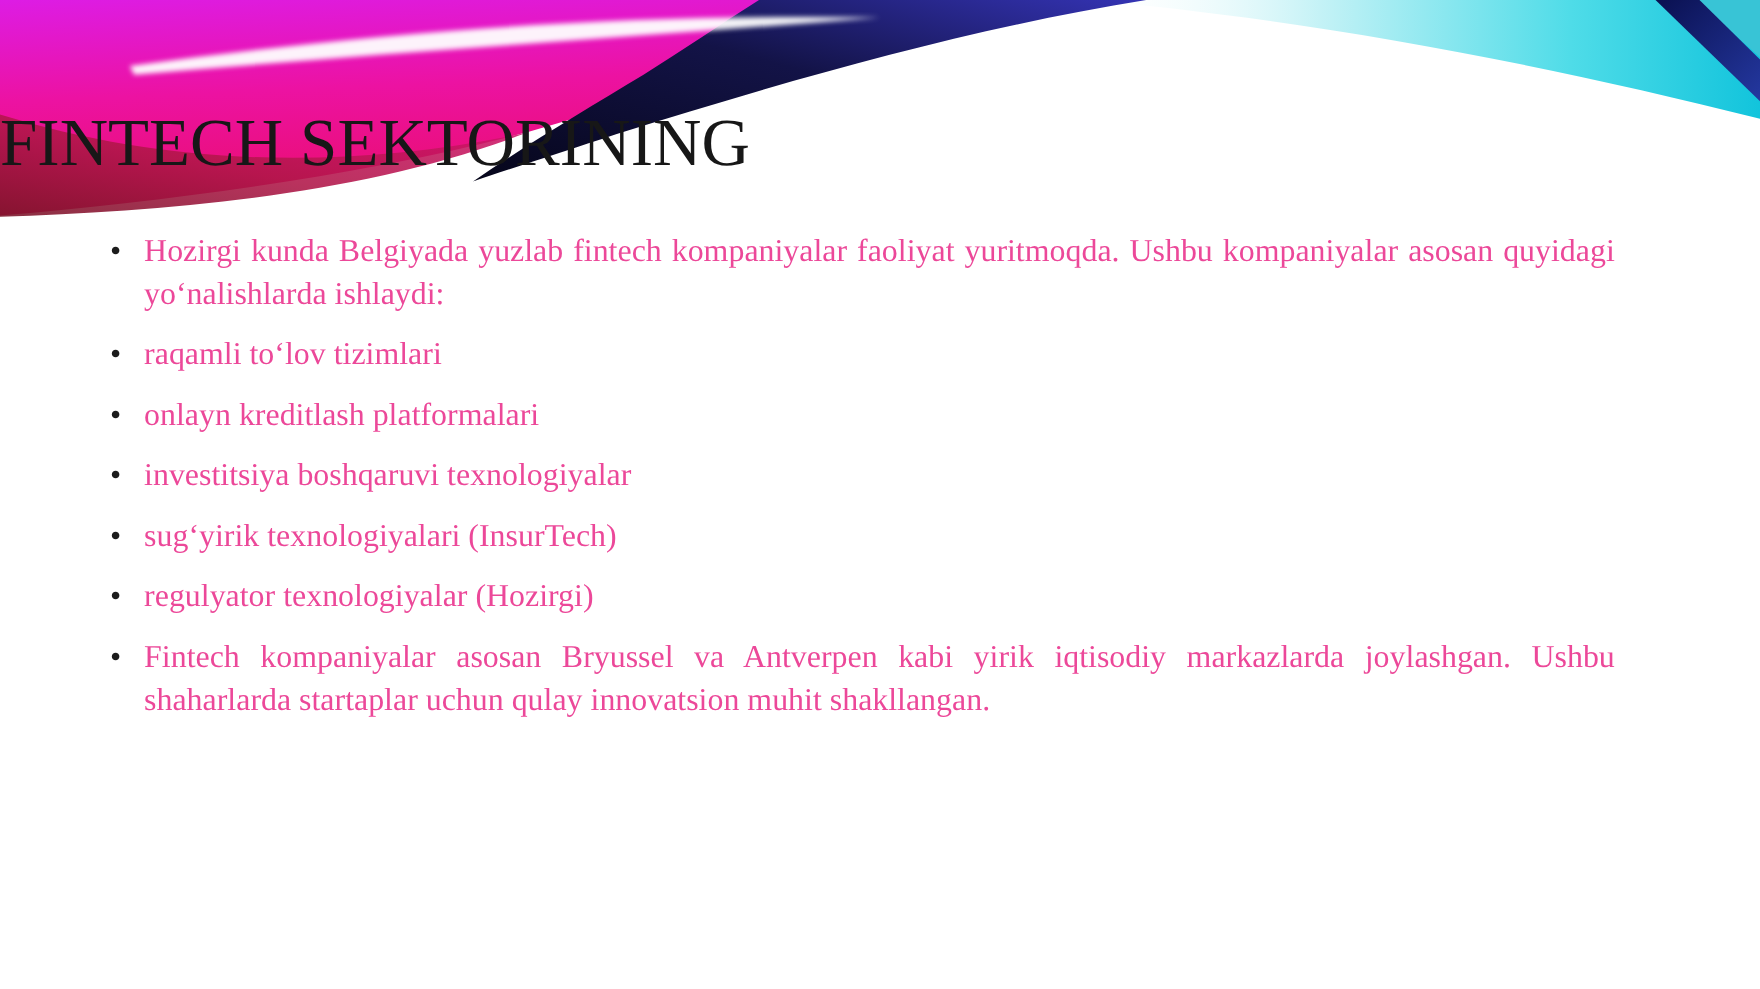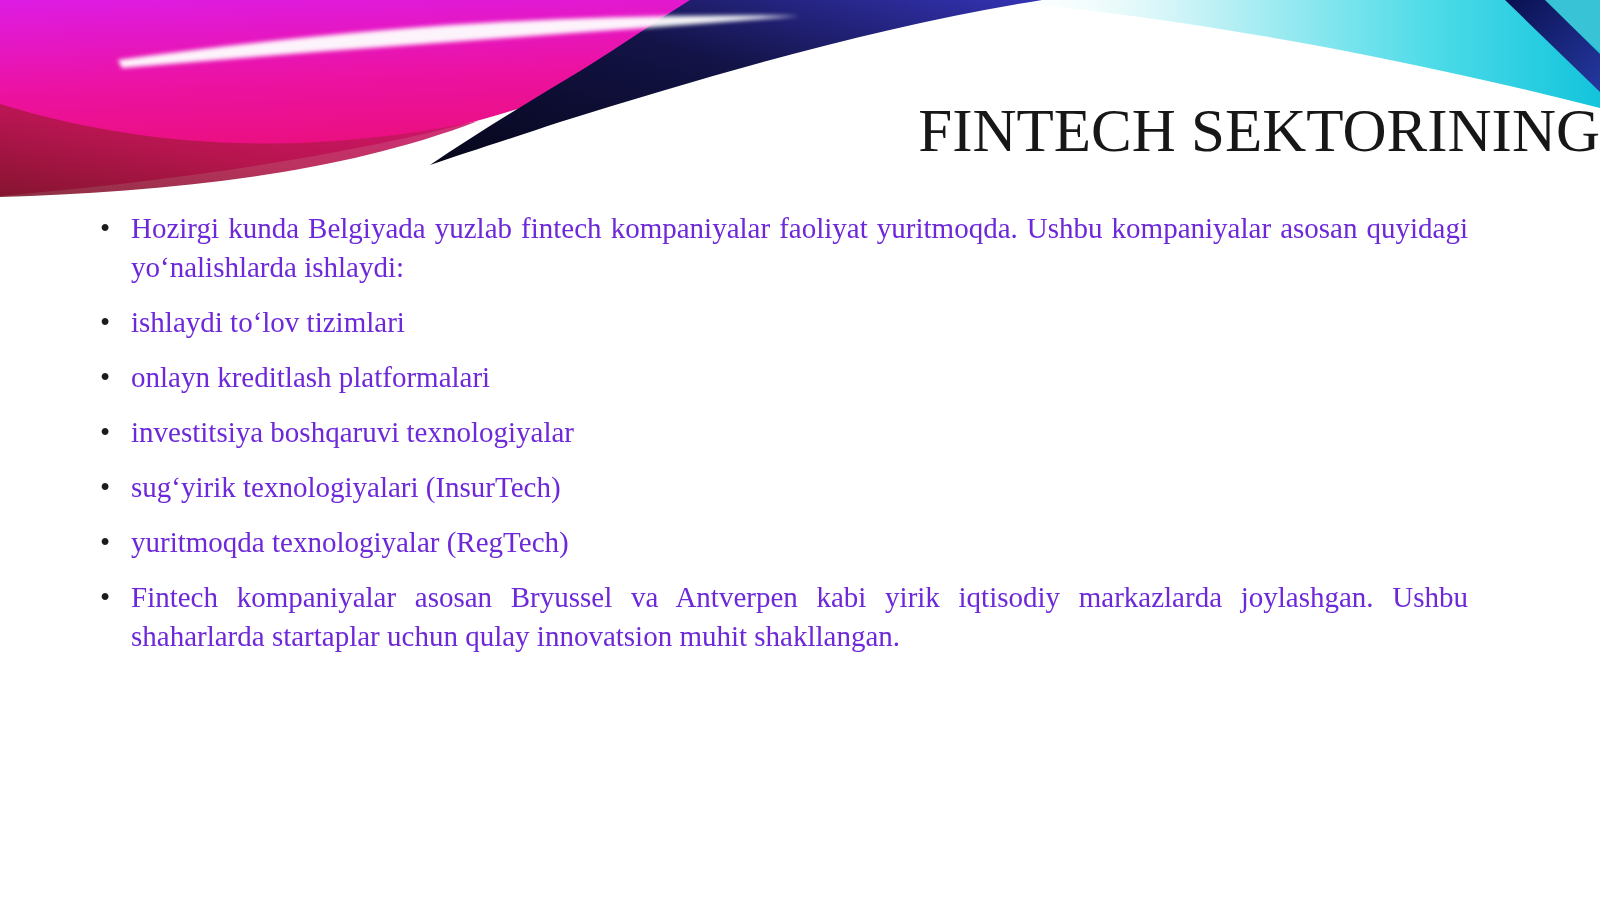--- a/index.html
+++ b/index.html
@@ -21,21 +21,21 @@
     top: 0;
     left: 0;
     width: 1600px;
     height: 270px;
     display: block;
     pointer-events: none;
   }
   .title-block {
     position: relative;
     padding-top: 96px;
-    text-align: right;
+    text-align: left;
     z-index: 2;
   }
   .title-line {
     display: block;
     font-size: 61px;
     line-height: 69px;
     font-weight: 400;
     color: #171717;
     letter-spacing: 0px;
   }
@@ -59,21 +59,21 @@
   .marker {
     flex: 0 0 31px;
     width: 31px;
     text-align: left;
     font-size: 29px;
     line-height: 39px;
     color: #1c1c1c;
   }
   .btext {
     flex: 1 1 auto;
-    color: #6d28d9;
+    color: #ec4899;
   }
   li.just .btext {
     text-align: justify;
     text-align-last: left;
   }
 </style>
 </head>
 <body>
 
 <div class="slide">
@@ -131,37 +131,37 @@
   </div>
 
   <div class="content">
     <ul class="bullet-list">
       <li class="just">
         <span class="marker">•</span>
         <span class="btext">Hozirgi kunda Belgiyada yuzlab fintech kompaniyalar faoliyat yuritmoqda. Ushbu kompaniyalar asosan quyidagi yo‘nalishlarda ishlaydi:</span>
       </li>
       <li>
         <span class="marker">•</span>
-        <span class="btext">ishlaydi to‘lov tizimlari</span>
+        <span class="btext">raqamli to‘lov tizimlari</span>
       </li>
       <li>
         <span class="marker">•</span>
         <span class="btext">onlayn kreditlash platformalari</span>
       </li>
       <li>
         <span class="marker">•</span>
         <span class="btext">investitsiya boshqaruvi texnologiyalar</span>
       </li>
       <li>
         <span class="marker">•</span>
         <span class="btext">sug‘yirik texnologiyalari (InsurTech)</span>
       </li>
       <li>
         <span class="marker">•</span>
-        <span class="btext">yuritmoqda texnologiyalar (RegTech)</span>
+        <span class="btext">regulyator texnologiyalar (Hozirgi)</span>
       </li>
       <li class="just">
         <span class="marker">•</span>
         <span class="btext">Fintech kompaniyalar asosan Bryussel va Antverpen kabi yirik iqtisodiy markazlarda joylashgan. Ushbu shaharlarda startaplar uchun qulay innovatsion muhit shakllangan.</span>
       </li>
     </ul>
   </div>
 
 </div>
 

